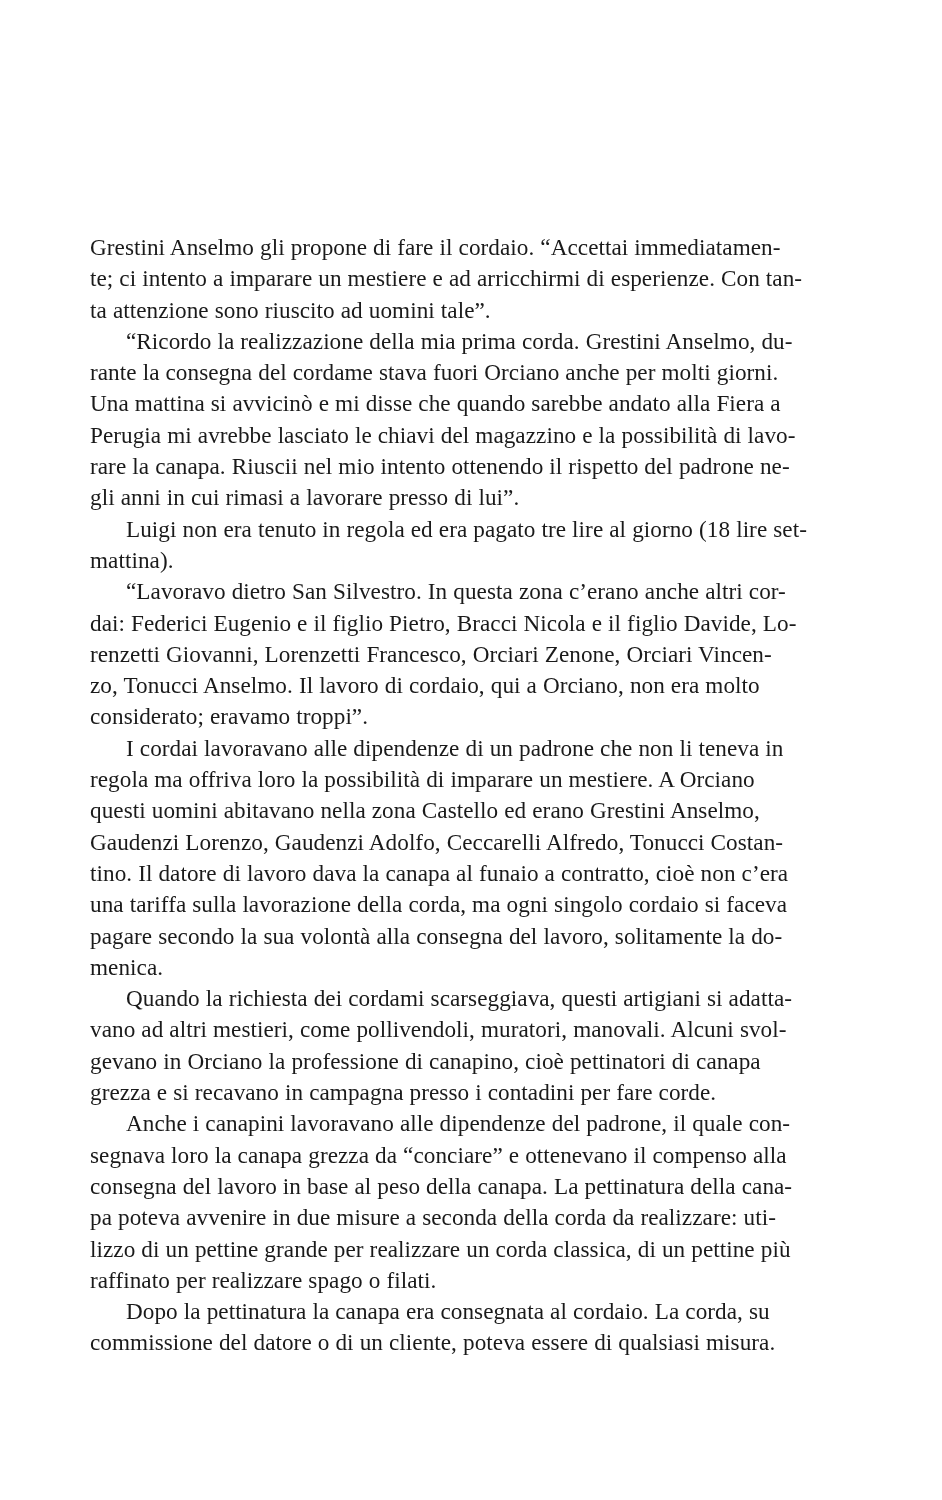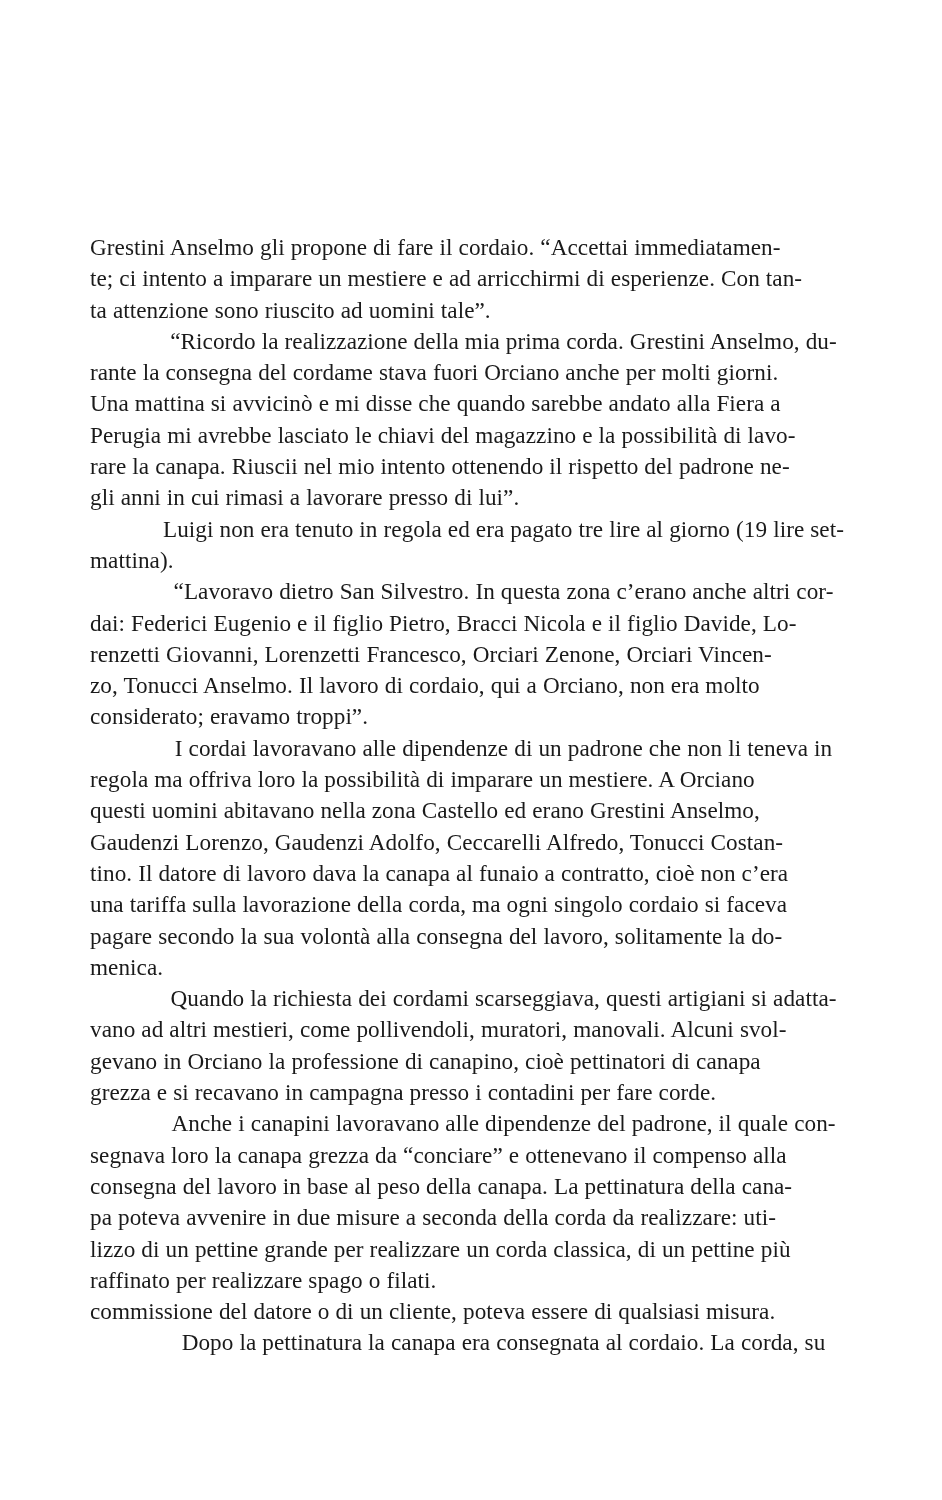--- a/index.html
+++ b/index.html
@@ -44,30 +44,29 @@
     -webkit-font-smoothing: antialiased;
   }
 
   
   .para .ln {
     display: block;
     white-space: pre;
   }
   .para .ln.indent {
     text-indent: 36px;
-    text-align: center;
   }
 </style>
 </head>
 <body style="background: rgb(255, 255, 255); color: rgb(26, 26, 26);">
 
 <div id="page" style="background: rgb(255, 255, 255);">
   <div id="text-block" style="left: 90px; top: 232px; width: 791px;">
       <p class="para"><span class="ln">Grestini Anselmo gli propone di fare il cordaio. “Accettai immediatamen-</span><span class="ln">te; ci intento a imparare un mestiere e ad arricchirmi di esperienze. Con tan-</span><span class="ln">ta attenzione sono riuscito ad uomini tale”.</span></p>
       <p class="para"><span class="ln indent">“Ricordo la realizzazione della mia prima corda. Grestini Anselmo, du-</span><span class="ln">rante la consegna del cordame stava fuori Orciano anche per molti giorni.</span><span class="ln">Una mattina si avvicinò e mi disse che quando sarebbe andato alla Fiera a</span><span class="ln">Perugia mi avrebbe lasciato le chiavi del magazzino e la possibilità di lavo-</span><span class="ln">rare la canapa. Riuscii nel mio intento ottenendo il rispetto del padrone ne-</span><span class="ln">gli anni in cui rimasi a lavorare presso di lui”.</span></p>
-      <p class="para"><span class="ln indent">Luigi non era tenuto in regola ed era pagato tre lire al giorno (19 lire set-</span><span class="ln">mattina).</span></p>
+      <p class="para"><span class="ln indent">Luigi non era tenuto in regola ed era pagato tre lire al giorno (18 lire set-</span><span class="ln">mattina).</span></p>
       <p class="para"><span class="ln indent">“Lavoravo dietro San Silvestro. In questa zona c’erano anche altri cor-</span><span class="ln">dai: Federici Eugenio e il figlio Pietro, Bracci Nicola e il figlio Davide, Lo-</span><span class="ln">renzetti Giovanni, Lorenzetti Francesco, Orciari Zenone, Orciari Vincen-</span><span class="ln">zo, Tonucci Anselmo. Il lavoro di cordaio, qui a Orciano, non era molto</span><span class="ln">considerato; eravamo troppi”.</span></p>
       <p class="para"><span class="ln indent">I cordai lavoravano alle dipendenze di un padrone che non li teneva in</span><span class="ln">regola ma offriva loro la possibilità di imparare un mestiere. A Orciano</span><span class="ln">questi uomini abitavano nella zona Castello ed erano Grestini Anselmo,</span><span class="ln">Gaudenzi Lorenzo, Gaudenzi Adolfo, Ceccarelli Alfredo, Tonucci Costan-</span><span class="ln">tino. Il datore di lavoro dava la canapa al funaio a contratto, cioè non c’era</span><span class="ln">una tariffa sulla lavorazione della corda, ma ogni singolo cordaio si faceva</span><span class="ln">pagare secondo la sua volontà alla consegna del lavoro, solitamente la do-</span><span class="ln">menica.</span></p>
       <p class="para"><span class="ln indent">Quando la richiesta dei cordami scarseggiava, questi artigiani si adatta-</span><span class="ln">vano ad altri mestieri, come pollivendoli, muratori, manovali. Alcuni svol-</span><span class="ln">gevano in Orciano la professione di canapino, cioè pettinatori di canapa</span><span class="ln">grezza e si recavano in campagna presso i contadini per fare corde.</span></p>
       <p class="para"><span class="ln indent">Anche i canapini lavoravano alle dipendenze del padrone, il quale con-</span><span class="ln">segnava loro la canapa grezza da “conciare” e ottenevano il compenso alla</span><span class="ln">consegna del lavoro in base al peso della canapa. La pettinatura della cana-</span><span class="ln">pa poteva avvenire in due misure a seconda della corda da realizzare: uti-</span><span class="ln">lizzo di un pettine grande per realizzare un corda classica, di un pettine più</span><span class="ln">raffinato per realizzare spago o filati.</span></p>
-      <p class="para"><span class="ln">commissione del datore o di un cliente, poteva essere di qualsiasi misura.</span><span class="ln indent">Dopo la pettinatura la canapa era consegnata al cordaio. La corda, su</span></p>
+      <p class="para"><span class="ln indent">Dopo la pettinatura la canapa era consegnata al cordaio. La corda, su</span><span class="ln">commissione del datore o di un cliente, poteva essere di qualsiasi misura.</span></p>
     </div>
 </div>
 
 </body></html>

